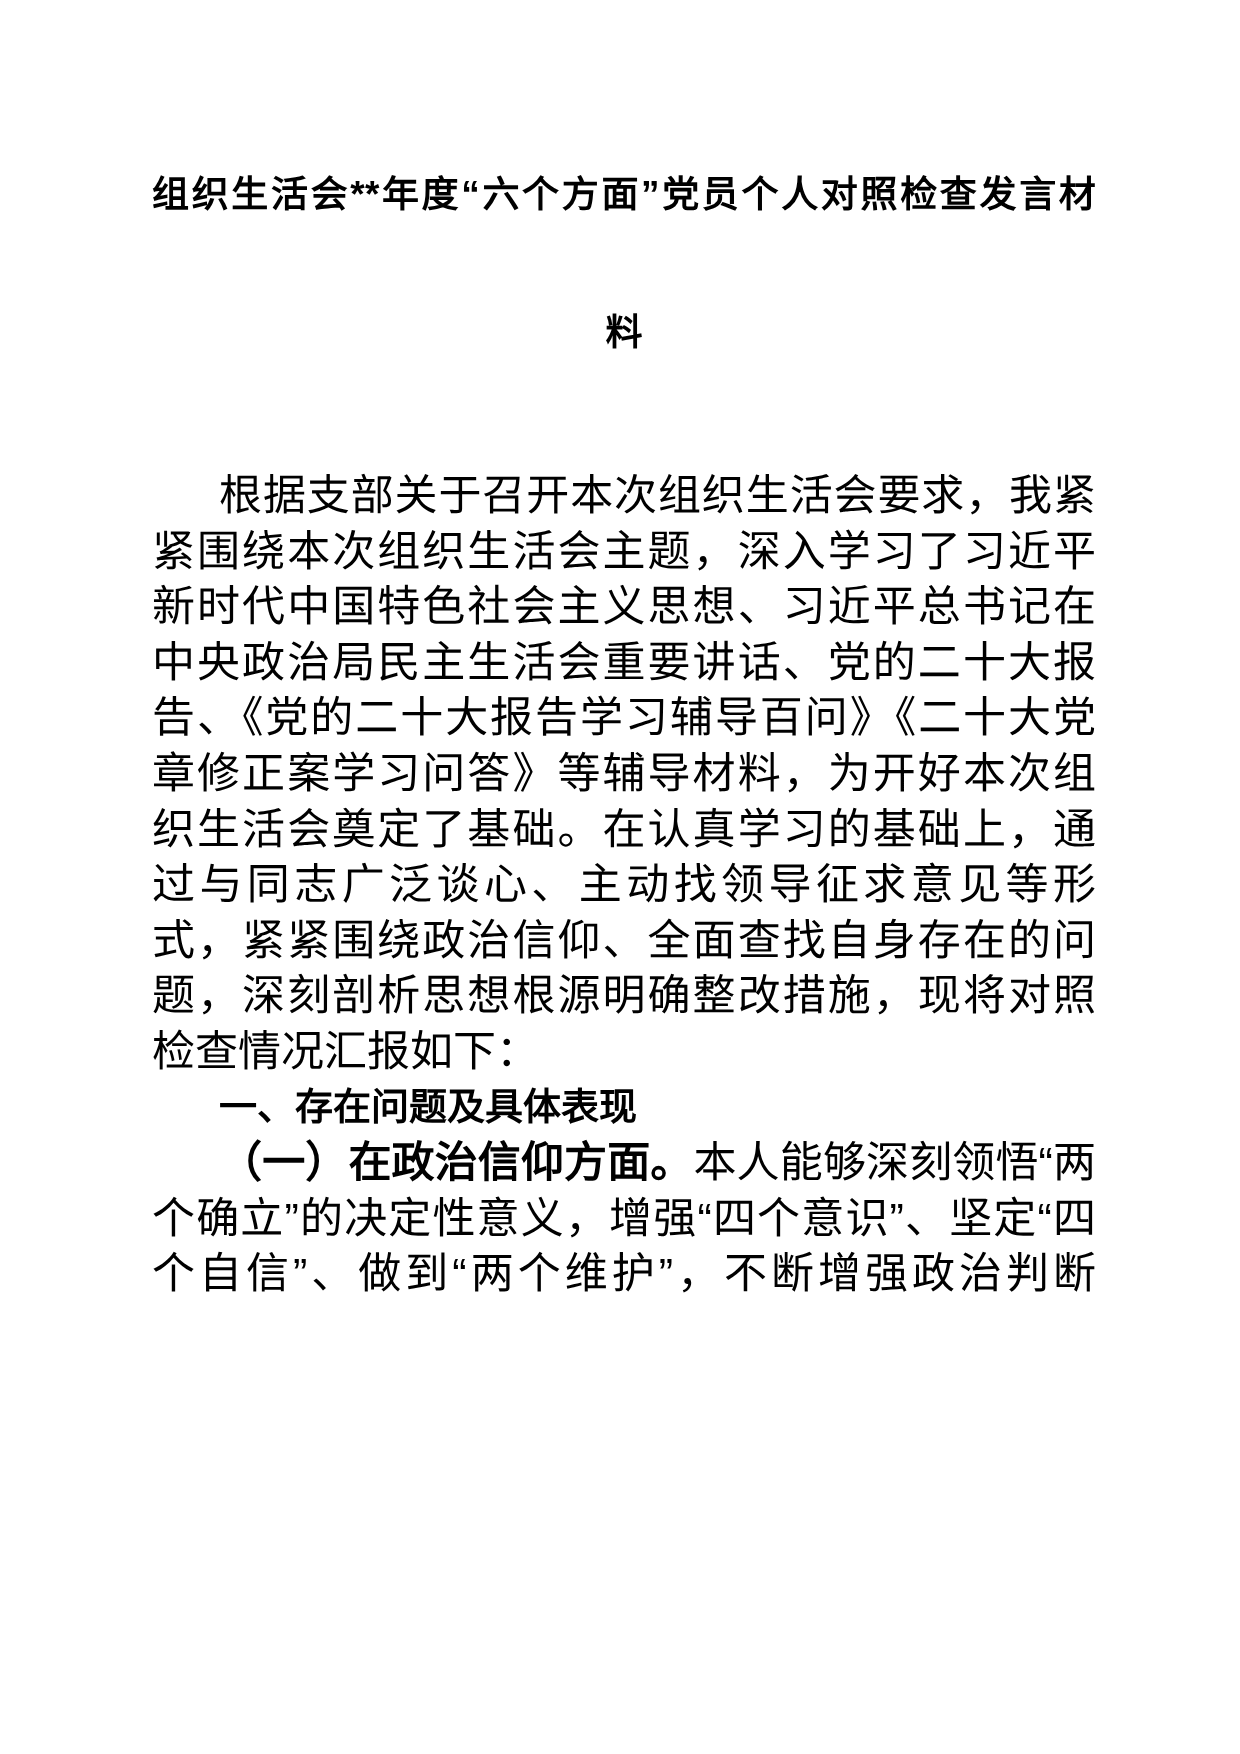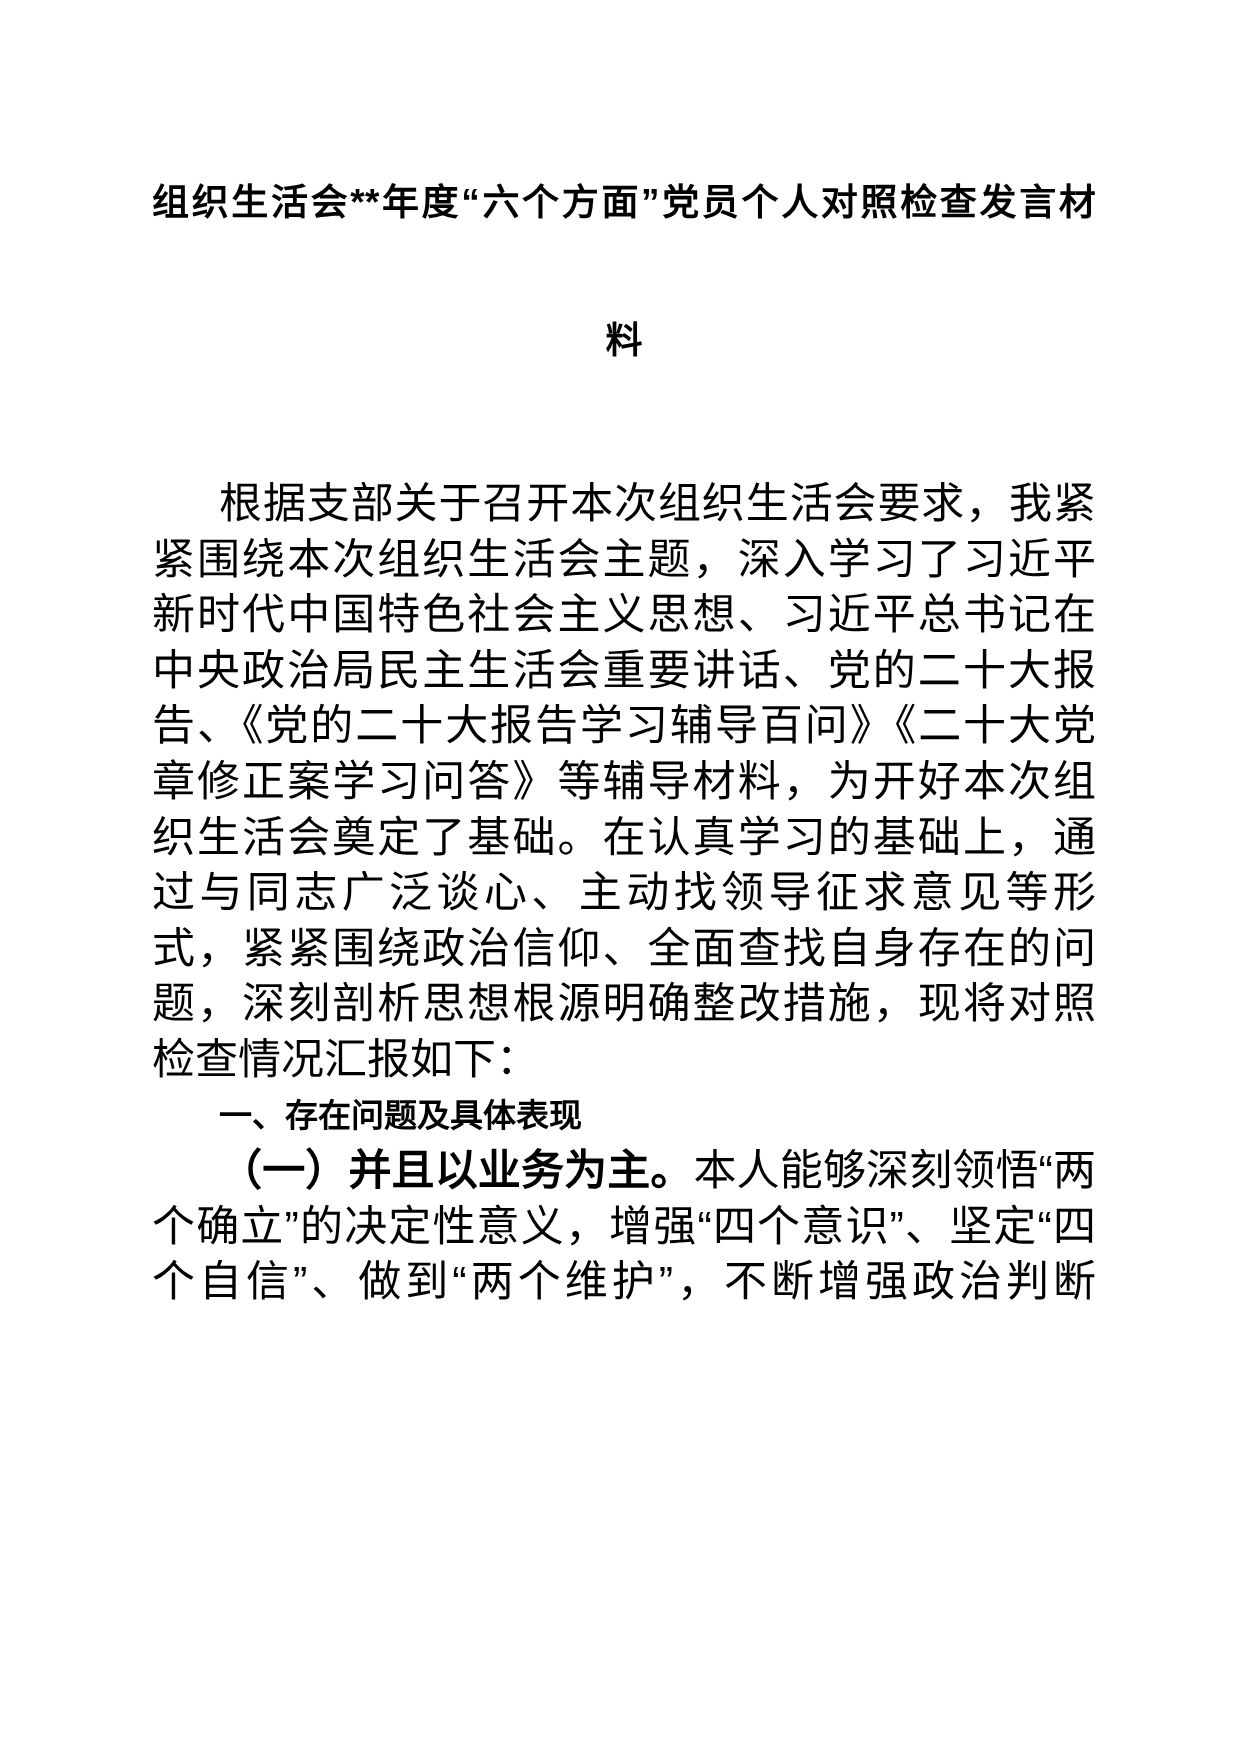--- a/index.html
+++ b/index.html
@@ -9,21 +9,21 @@
     background: #ffffff;
   }
   body {
     font-family: "Liberation Sans", "DejaVu Sans", sans-serif;
     color: #000000;
   }
   .page {
     position: relative;
     width: 1240px;
     height: 1302px;
-    margin: 8px auto;
+    margin: 0 auto;
     background: #ffffff;
     overflow: hidden;
     box-sizing: border-box;
   }
   .content {
     position: absolute;
     left: 152px;
     top: 0;
     width: 944px;
   }
@@ -56,21 +56,21 @@
     margin: 0;
     text-align: justify;
     text-justify: inter-ideograph;
     word-break: break-all;
     letter-spacing: 0px;
   }
   p.para.indent {
     text-indent: 67px;
   }
   p.heading {
-    font-size: 33px;
+    font-size: 38px;
     line-height: 55.6px;
     font-weight: bold;
     margin: 0;
     text-indent: 67px;
     word-break: break-all;
   }
   .bold-run {
     font-weight: bold;
   }
 </style>
@@ -84,17 +84,17 @@
       <span class="title-line-1">组织生活会**年度“六个方面”党员个人对照检查发言材</span>
       <span class="title-line-2">料</span>
     </h1>
 
     <div class="body-block">
 
       <p class="para indent">根据支部关于召开本次组织生活会要求，我紧紧围绕本次组织生活会主题，深入学习了习近平新时代中国特色社会主义思想、习近平总书记在中央政治局民主生活会重要讲话、党的二十大报告、《党的二十大报告学习辅导百问》《二十大党章修正案学习问答》等辅导材料，为开好本次组织生活会奠定了基础。在认真学习的基础上，通过与同志广泛谈心、主动找领导征求意见等形式，紧紧围绕政治信仰、全面查找自身存在的问题，深刻剖析思想根源明确整改措施，现将对照检查情况汇报如下：</p>
 
       <p class="heading">一、存在问题及具体表现</p>
 
-      <p class="para indent"><span class="bold-run">（一）并且以业务为主。</span><span>本人能够深刻领悟“两个确立”的决定性意义，增强“四个意识”、坚定“四个自信”、做到“两个维护”，不断增强政治判断力、政治领悟力、政治执行力，夯实政治信仰的思想根基和行动自觉但深入剖析自身存在的问题，还存在一些不足。一是政治站位高度不够。下意识认为身处基层，并且以业务为主，</span></p>
+      <p class="para indent"><span class="bold-run">（一）在政治信仰方面。</span><span>本人能够深刻领悟“两个确立”的决定性意义，增强“四个意识”、坚定“四个自信”、做到“两个维护”，不断增强政治判断力、政治领悟力、政治执行力，夯实政治信仰的思想根基和行动自觉但深入剖析自身存在的问题，还存在一些不足。一是政治站位高度不够。下意识认为身处基层，并且以业务为主，</span></p>
 
     </div>
   </div>
 </div>
 
 </body></html>

